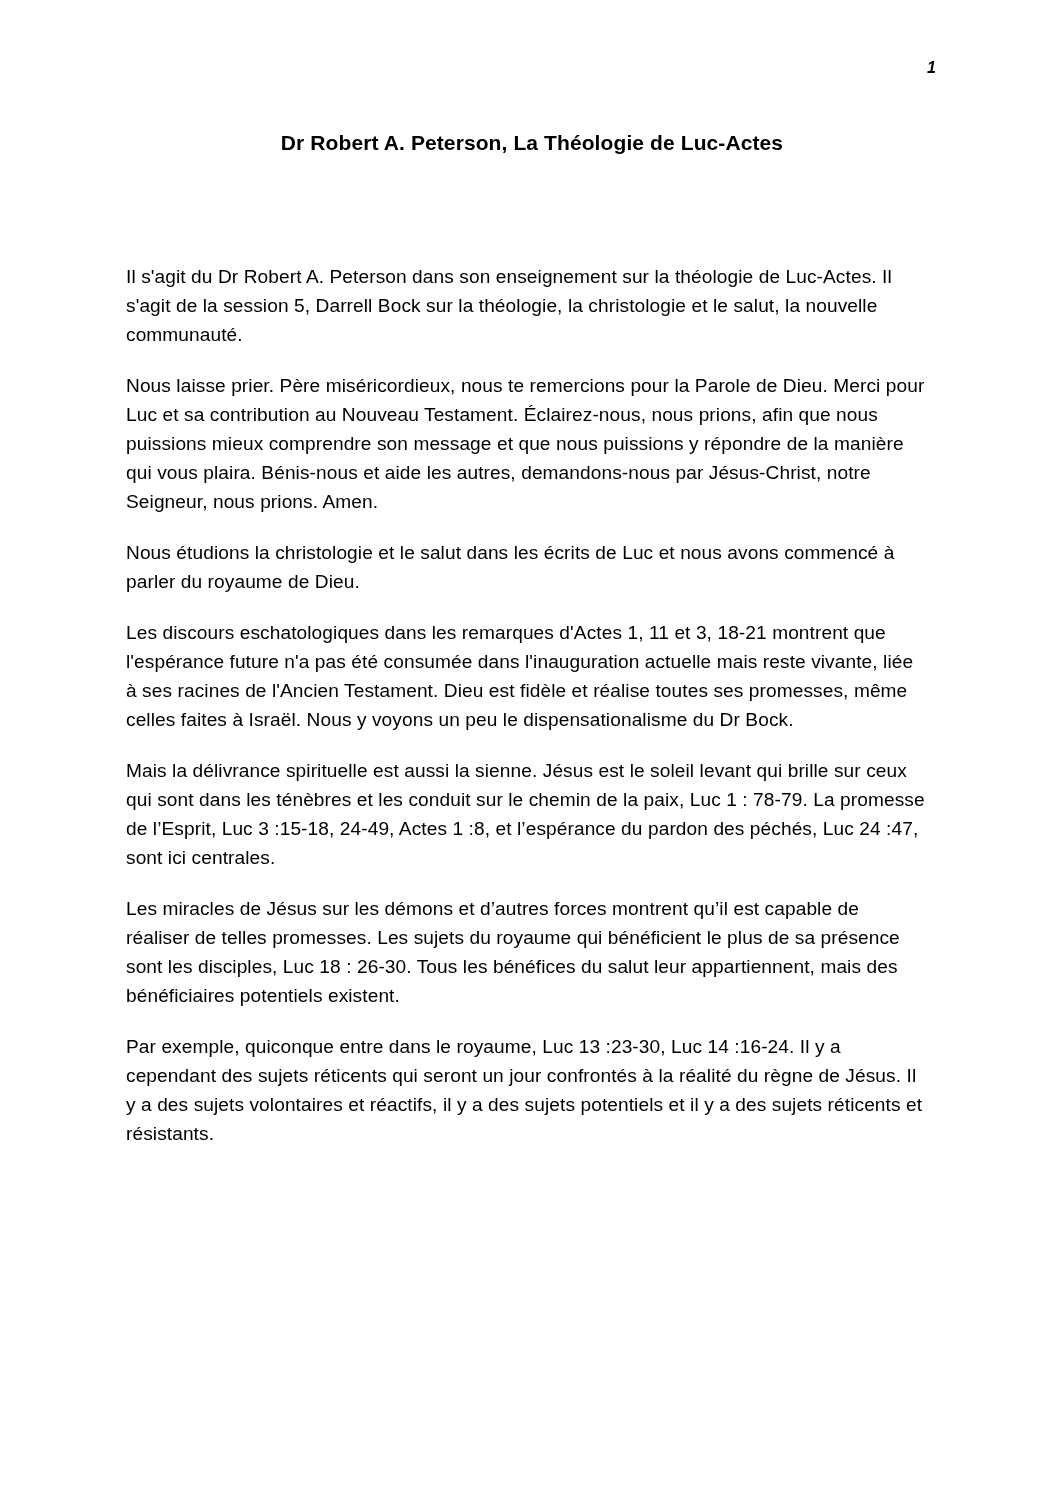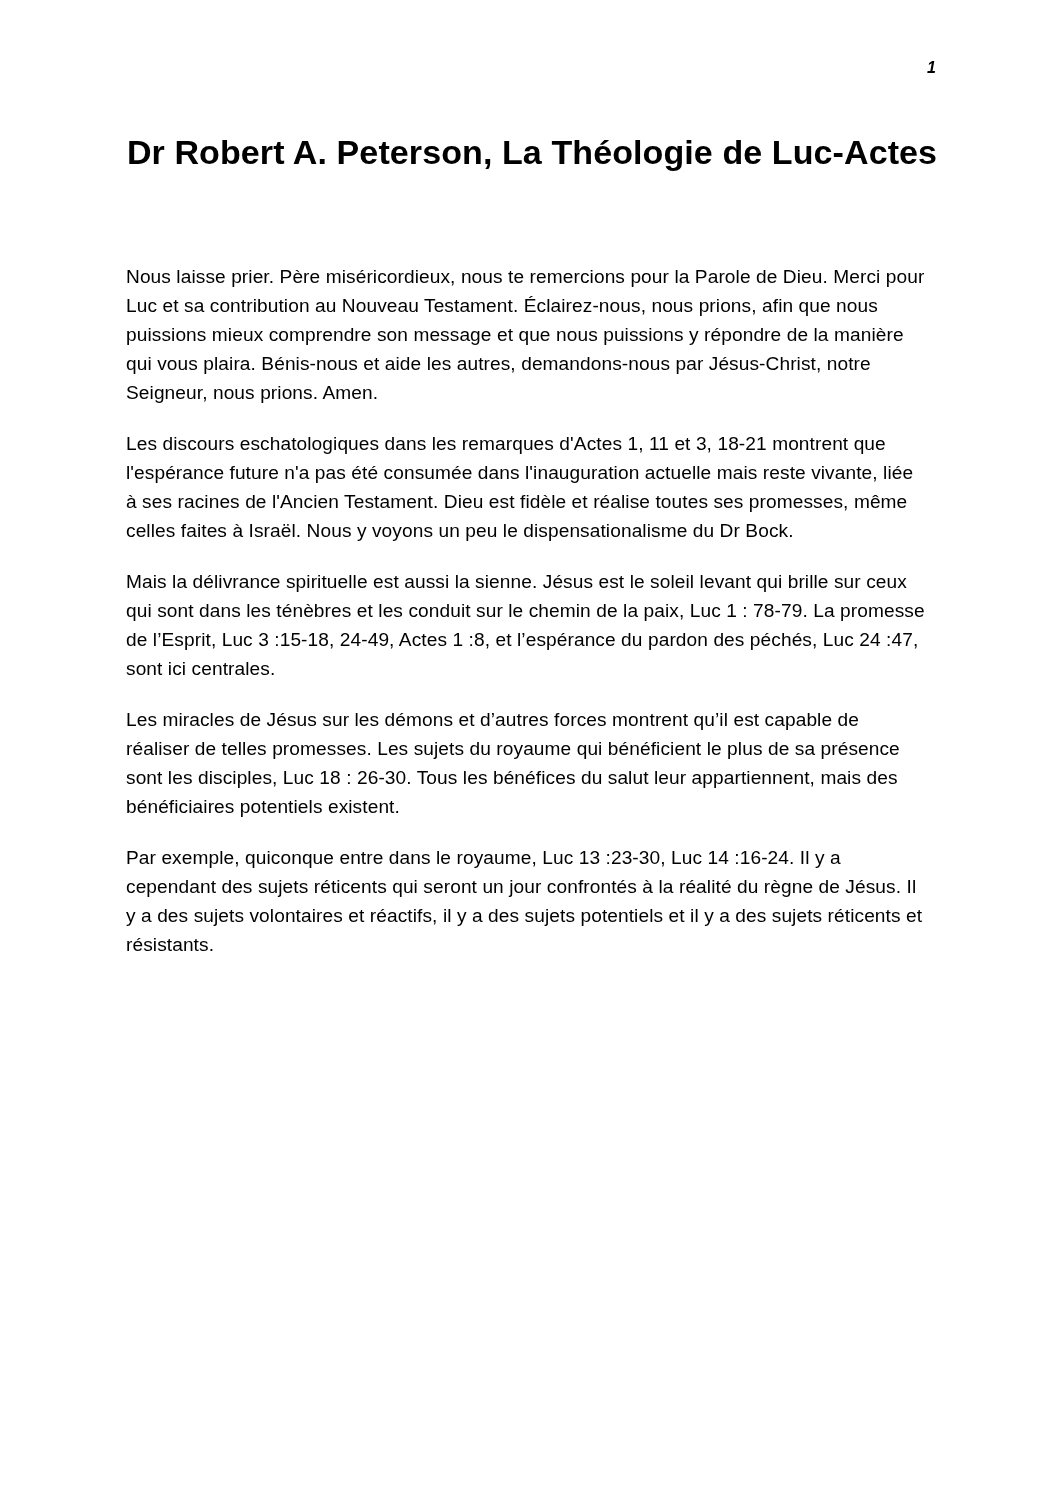--- a/index.html
+++ b/index.html
@@ -28,21 +28,21 @@
     font-style: italic;
     color: #000;
     line-height: 1;
   }
   .doc-title {
     position: absolute;
     top: 128px;
     left: 126px;
     width: 812px;
     text-align: center;
-    font-size: 34px;
+    font-size: 21px;
     font-weight: bold;
     line-height: 1.42;
     letter-spacing: 0.1px;
     color: #000;
   }
   .doc-title .line {
     display: block;
   }
   .body-text {
     position: absolute;
@@ -67,20 +67,22 @@
 
 <div class="page">
 
   <div class="page-number">1</div>
 
   <div class="doc-title">
     <span class="line">Dr Robert A. Peterson, La Théologie de Luc-Actes</span>
   </div>
 
   <div class="body-text">
+    <p class="para">Il s'agit du Dr Robert A. Peterson dans son enseignement sur la théologie de Luc-Actes. Il s'agit de la session 5, Darrell Bock sur la théologie, la christologie et le salut, la nouvelle communauté.</p>
     <p class="para">Nous laisse prier. Père miséricordieux, nous te remercions pour la Parole de Dieu. Merci pour Luc et sa contribution au Nouveau Testament. Éclairez-nous, nous prions, afin que nous puissions mieux comprendre son message et que nous puissions y répondre de la manière qui vous plaira. Bénis-nous et aide les autres, demandons-nous par Jésus-Christ, notre Seigneur, nous prions. Amen.</p>
+    <p class="para">Nous étudions la christologie et le salut dans les écrits de Luc et nous avons commencé à parler du royaume de Dieu.</p>
     <p class="para">Les discours eschatologiques dans les remarques d'Actes 1, 11 et 3, 18-21 montrent que l'espérance future n'a pas été consumée dans l'inauguration actuelle mais reste vivante, liée à ses racines de l'Ancien Testament. Dieu est fidèle et réalise toutes ses promesses, même celles faites à Israël. Nous y voyons un peu le dispensationalisme du Dr Bock.</p>
     <p class="para">Mais la délivrance spirituelle est aussi la sienne. Jésus est le soleil levant qui brille sur ceux qui sont dans les ténèbres et les conduit sur le chemin de la paix, Luc 1 : 78-79. La promesse de l’Esprit, Luc 3 :15-18, 24-49, Actes 1 :8, et l’espérance du pardon des péchés, Luc 24 :47, sont ici centrales.</p>
     <p class="para">Les miracles de Jésus sur les démons et d’autres forces montrent qu’il est capable de réaliser de telles promesses. Les sujets du royaume qui bénéficient le plus de sa présence sont les disciples, Luc 18 : 26-30. Tous les bénéfices du salut leur appartiennent, mais des bénéficiaires potentiels existent.</p>
     <p class="para">Par exemple, quiconque entre dans le royaume, Luc 13 :23-30, Luc 14 :16-24. Il y a cependant des sujets réticents qui seront un jour confrontés à la réalité du règne de Jésus. Il y a des sujets volontaires et réactifs, il y a des sujets potentiels et il y a des sujets réticents et résistants.</p>
   </div>
 
 </div>
 
 </body></html>

